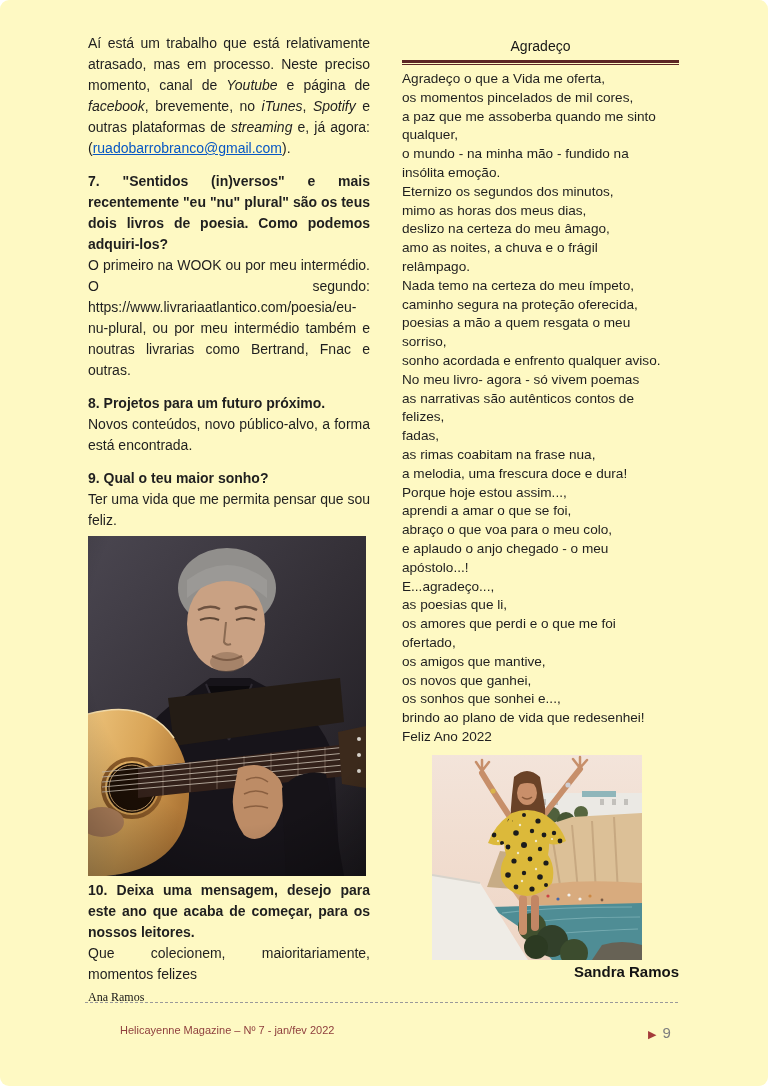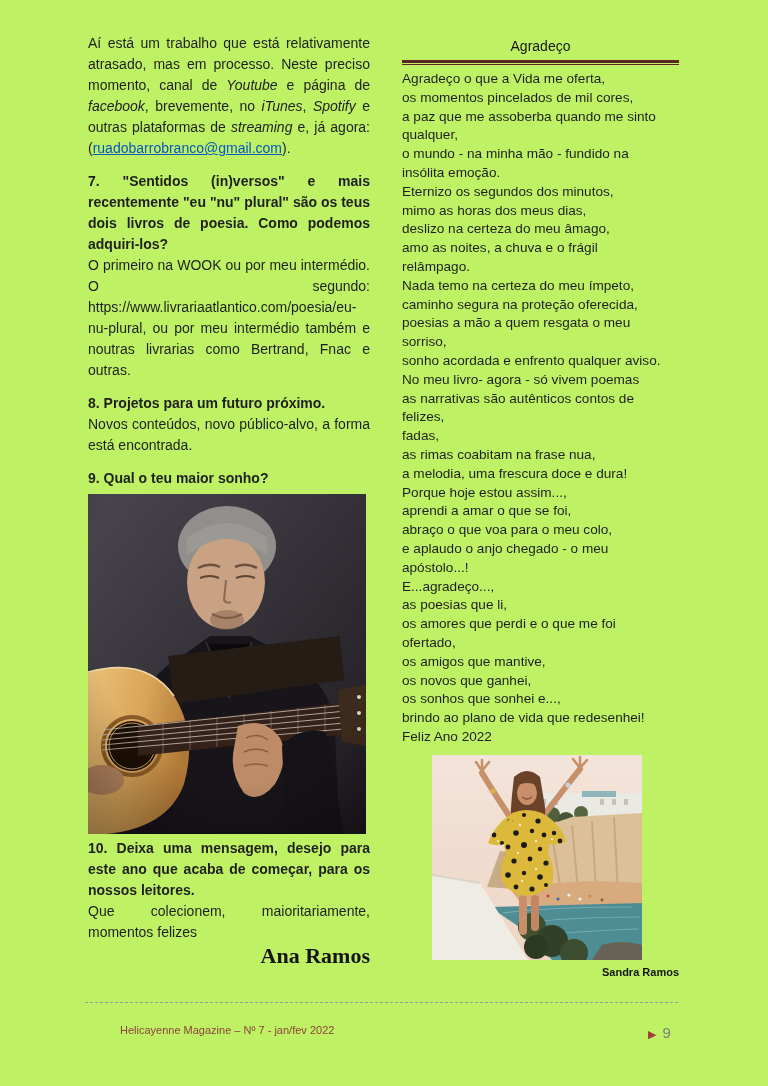--- a/index.html
+++ b/index.html
@@ -1,54 +1,55 @@
 <!DOCTYPE html>
 <html><head>
 <meta charset="utf-8">
 <style>
   html,body{margin:0;padding:0;background:#ffffff;}
-  .page{position:relative;width:768px;height:1086px;background:#bef264;overflow:hidden;
-        font-family:"Liberation Sans","DejaVu Sans",sans-serif;color:#1f1f1f;}
+  .page{position:relative;width:768px;height:1086px;background:#fef9c3;overflow:hidden;
+        font-family:"Liberation Sans","DejaVu Sans",sans-serif;color:#1f1f1f;border-radius:9px;}
   
   .col-left{position:absolute;left:88px;top:33px;width:282px;font-size:14px;line-height:21px;}
   .col-right{position:absolute;left:402px;top:33px;width:277px;font-size:13.6px;line-height:18.8px;}
   .jp{text-align:justify;}
   .qb{font-weight:bold;text-align:justify;margin-top:6px;}
   .ans{text-align:justify;overflow-wrap:anywhere;}
   .it{font-style:italic;}
   .lnk{color:#0757c4;text-decoration:underline;cursor:pointer;}
   .photo-left{margin-top:5px;width:278px;height:340px;}
   .photo-left svg{display:block;}
-  .sig{font-family:"Liberation Serif","DejaVu Serif",serif;font-weight:bold;font-size:22px;
-       text-align:right;margin-top:2px;color:#141414;}
+  .sig{font-family:"Liberation Serif","DejaVu Serif",serif;font-weight:normal;font-size:12px;
+       text-align:left;margin-top:2px;color:#141414;}
   
   .title{font-size:14px;text-align:center;color:#161616;line-height:26px;}
   .title-rule{margin-top:1px;border-top:3px solid #5c2625;border-bottom:1px solid #5c2625;height:1px;}
   .poem{margin-top:5px;}
   .pline{white-space:nowrap;}
   .photo-right{margin-left:30px;margin-top:8px;width:210px;height:205px;}
-  .caption{font-weight:bold;font-size:11px;text-align:right;margin-top:3px;color:#141414;}
+  .caption{font-weight:bold;font-size:15px;text-align:right;margin-top:3px;color:#141414;}
   
   .footer-line{position:absolute;left:85px;top:1002px;width:593px;border-top:1px dashed #9a9a9a;}
   .footer-text{position:absolute;left:120px;top:1024px;font-size:11px;color:#8e3e3d;}
   .pagenum{position:absolute;left:648px;top:1024px;font-size:15px;color:#7d7d7d;}
   .pagenum .tri{color:#a43c3a;font-size:11px;margin-right:6px;}
 </style>
 </head>
 <body>
 
 <div class="page">
 
   <div class="col-left">
     <div class="jp"><span>Aí está um trabalho que está relativamente atrasado, mas em processo. Neste preciso momento, canal de </span><span class="it">Youtube</span><span> e página de </span><span class="it">facebook</span><span>, brevemente, no </span><span class="it">iTunes</span><span>, </span><span class="it">Spotify</span><span> e outras plataformas de </span><span class="it">streaming</span><span> e, já agora: (</span><span class="lnk">ruadobarrobranco@gmail.com</span><span>).</span></div>
     <div class="qb" style="margin-top:12px">7. "Sentidos (in)versos" e mais recentemente "eu "nu" plural" são os teus dois livros de poesia. Como podemos adquiri-los?</div>
     <div class="ans">O primeiro na WOOK ou por meu intermédio. O segundo: https://www.livrariaatlantico.com/poesia/eu-nu-plural, ou por meu intermédio também e noutras livrarias como Bertrand, Fnac e outras.</div>
     <div class="qb" style="margin-top:12px">8. Projetos para um futuro próximo.</div>
     <div class="ans">Novos conteúdos, novo público-alvo, a forma está encontrada.</div>
     <div class="qb" style="margin-top:12px">9. Qual o teu maior sonho?</div>
+    <div class="ans">Ter uma vida que me permita pensar que sou feliz.</div>
 
     <div class="photo-left">
       <svg width="278" height="340" viewBox="0 0 278 340">
         <defs>
           <linearGradient id="gbg" x1="0" y1="0" x2="1" y2="1">
             <stop offset="0" stop-color="#4a4650"></stop>
               <stop offset="0.5" stop-color="#343037"></stop>
               <stop offset="1" stop-color="#1d1a1f"></stop>
           </linearGradient>
           <radialGradient id="gvin" cx="0.55" cy="0.3" r="1">

